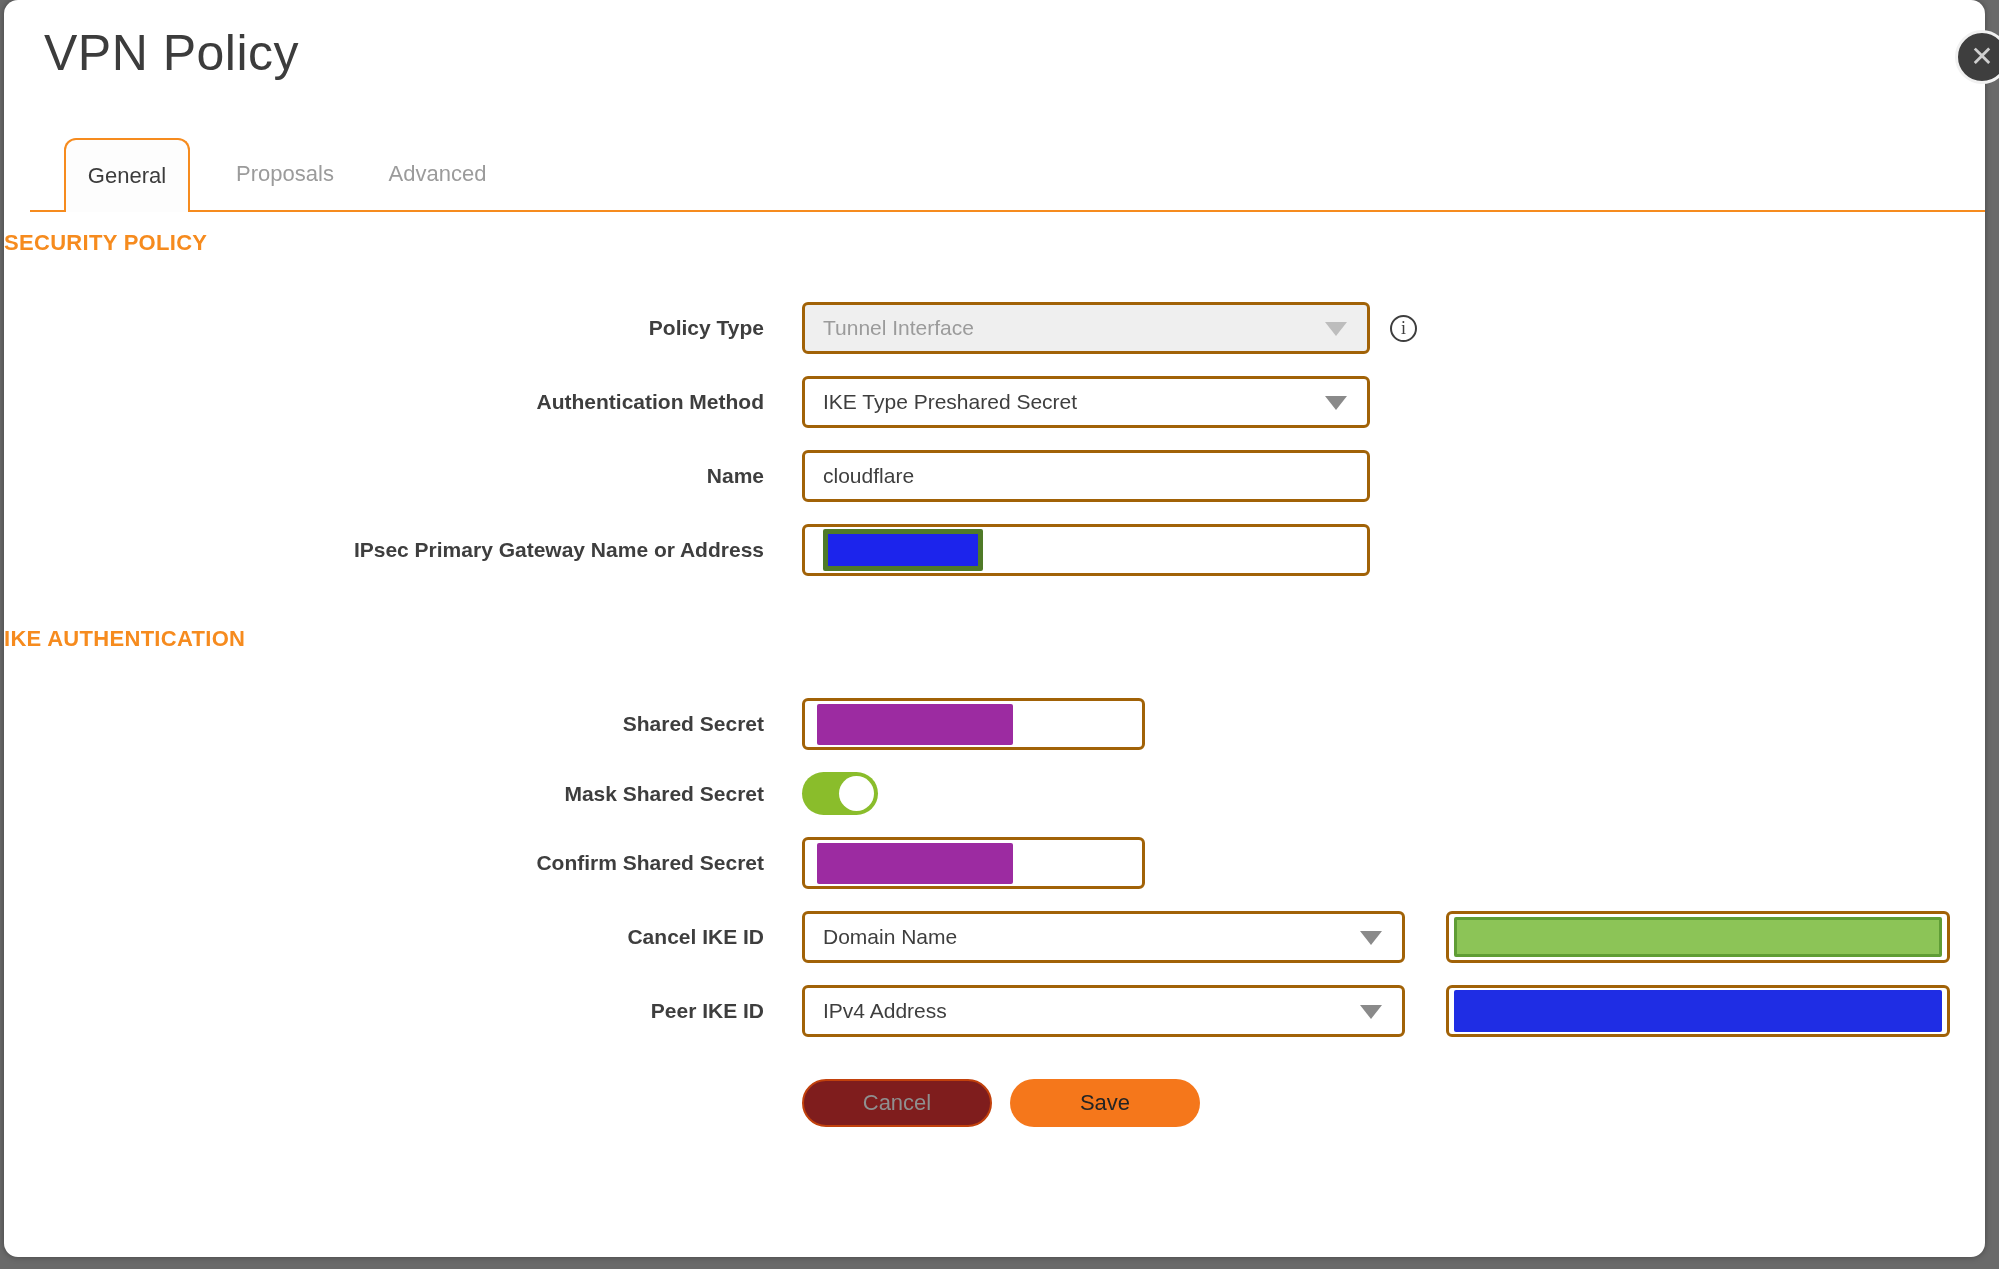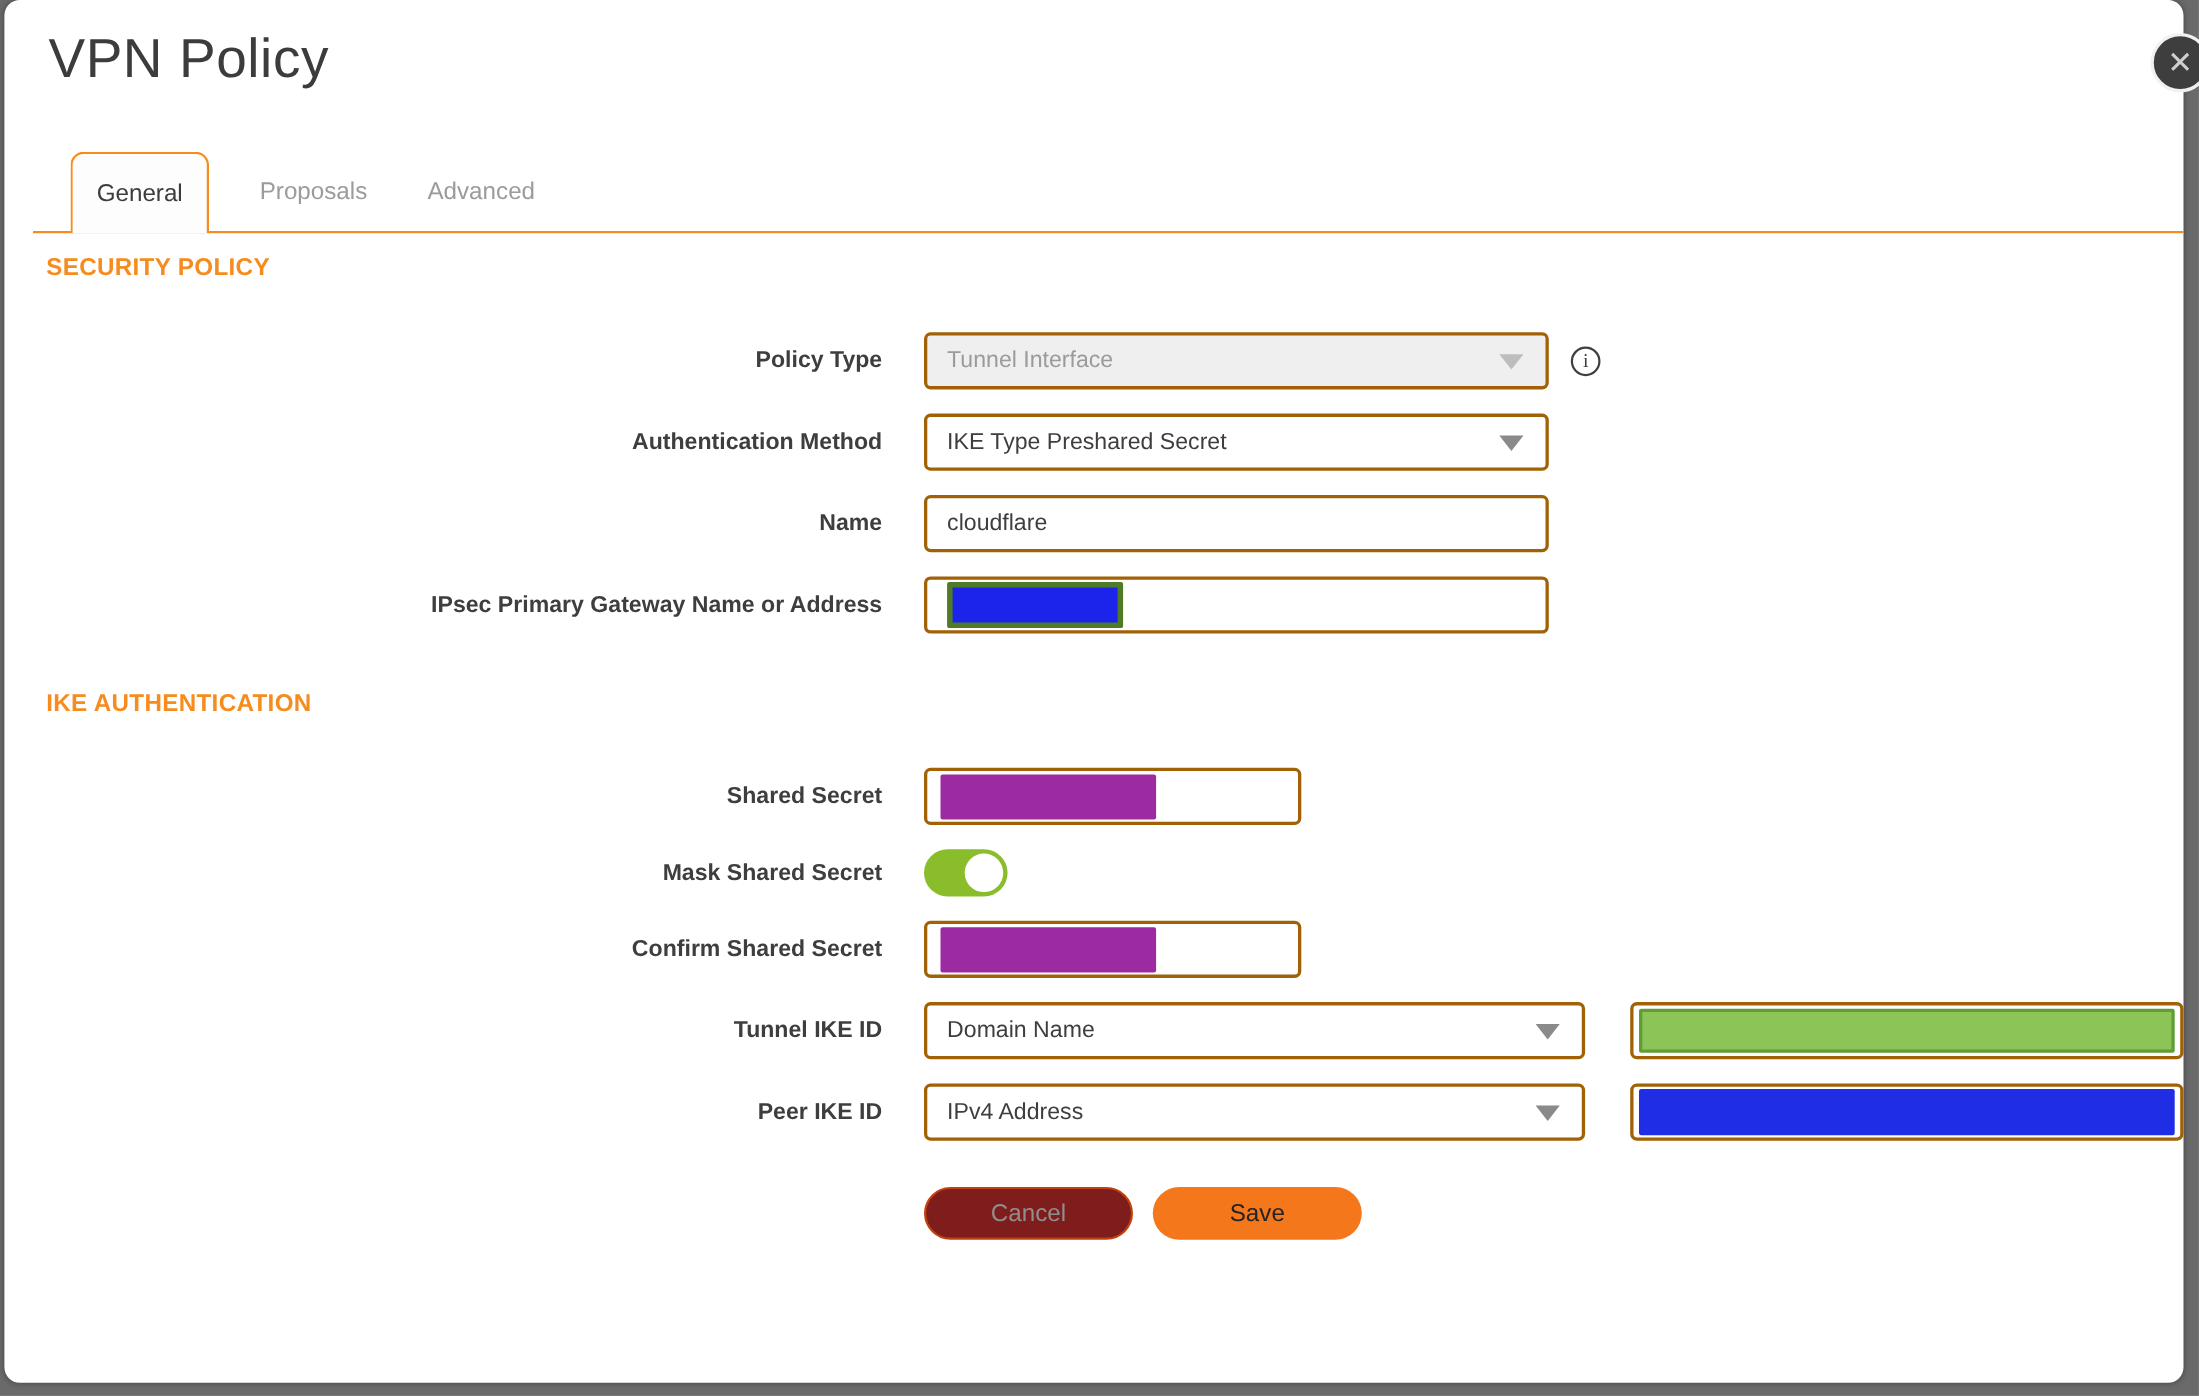--- a/index.html
+++ b/index.html
@@ -47,21 +47,21 @@
     width:126px; margin-left:34px;
     background:#FDFDFD; color:#3C3C3C;
     border:2px solid var(--accent-orange, #F68B1E);
     border-bottom:none;
     border-radius:12px 12px 0 0;
     margin-bottom:-2px;
     position:relative; z-index:2;
   }
   .tab.t2 { width:170px;padding-left:20px; }
   .tab.t3 { width:155px; }
-  .content { padding-left:38px; }
+  .content { }
   .section-title {
     font-size:22px; font-weight:bold;
     color:var(--accent-orange, #F68B1E);
     letter-spacing:0.3px;
     margin:18px 0 46px 0;
   }
   .section-title.second { margin-top:50px; }
   .row { display:flex; align-items:center; margin-bottom:22px; }
   .row-label {
     width:760px; flex-shrink:0; margin-right:38px;
@@ -209,21 +209,21 @@
       </div>
 
       <div class="row">
         <div class="row-label">Confirm Shared Secret</div>
         <div class="control w-secret">
           <div class="redact purple"></div>
         </div>
       </div>
 
       <div class="row">
-        <div class="row-label">Tunnel IKE ID</div>
+        <div class="row-label">Cancel IKE ID</div>
         <div class="control select w-ike">
           <span>Domain Name</span>
           <span class="caret"></span>
         </div>
         <div class="control w-right">
           <div class="redact green"></div>
         </div>
       </div>
 
       <div class="row">

